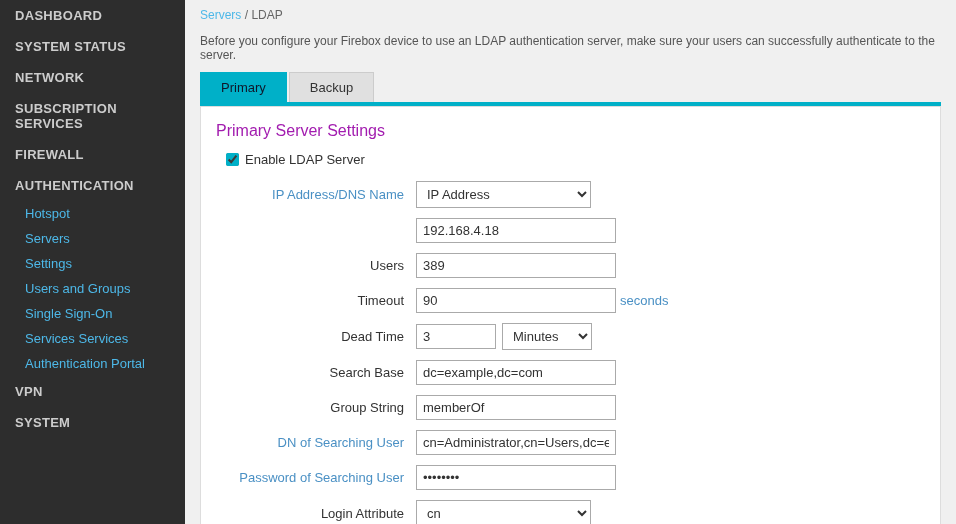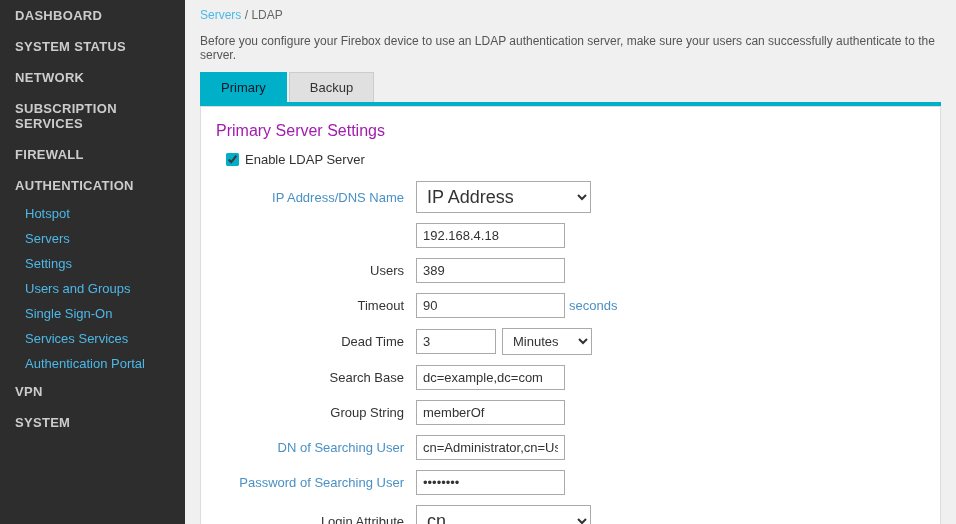--- a/index.html
+++ b/index.html
@@ -122,33 +122,33 @@
       width: 200px;
       text-align: right;
       padding-right: 12px;
       color: #4a90c4;
       font-size: 13px;
       flex-shrink: 0;
     }
     .form-label.dark { color: #333; }
 
     .form-input {
-      width: 149px;
+      width: 200px;
       padding: 4px 6px;
       border: 1px solid #aaa;
       font-size: 13px;
       color: #333;
       outline: none;
     }
 
     .form-select {
       width: 175px;
       padding: 4px 6px;
       border: 1px solid #aaa;
-      font-size: 18px;
+      font-size: 13px;
       color: #333;
       background: #fff;
       outline: none;
     }
 
     .form-select-small {
       width: 90px;
       padding: 4px 6px;
       border: 1px solid #aaa;
       font-size: 13px;

